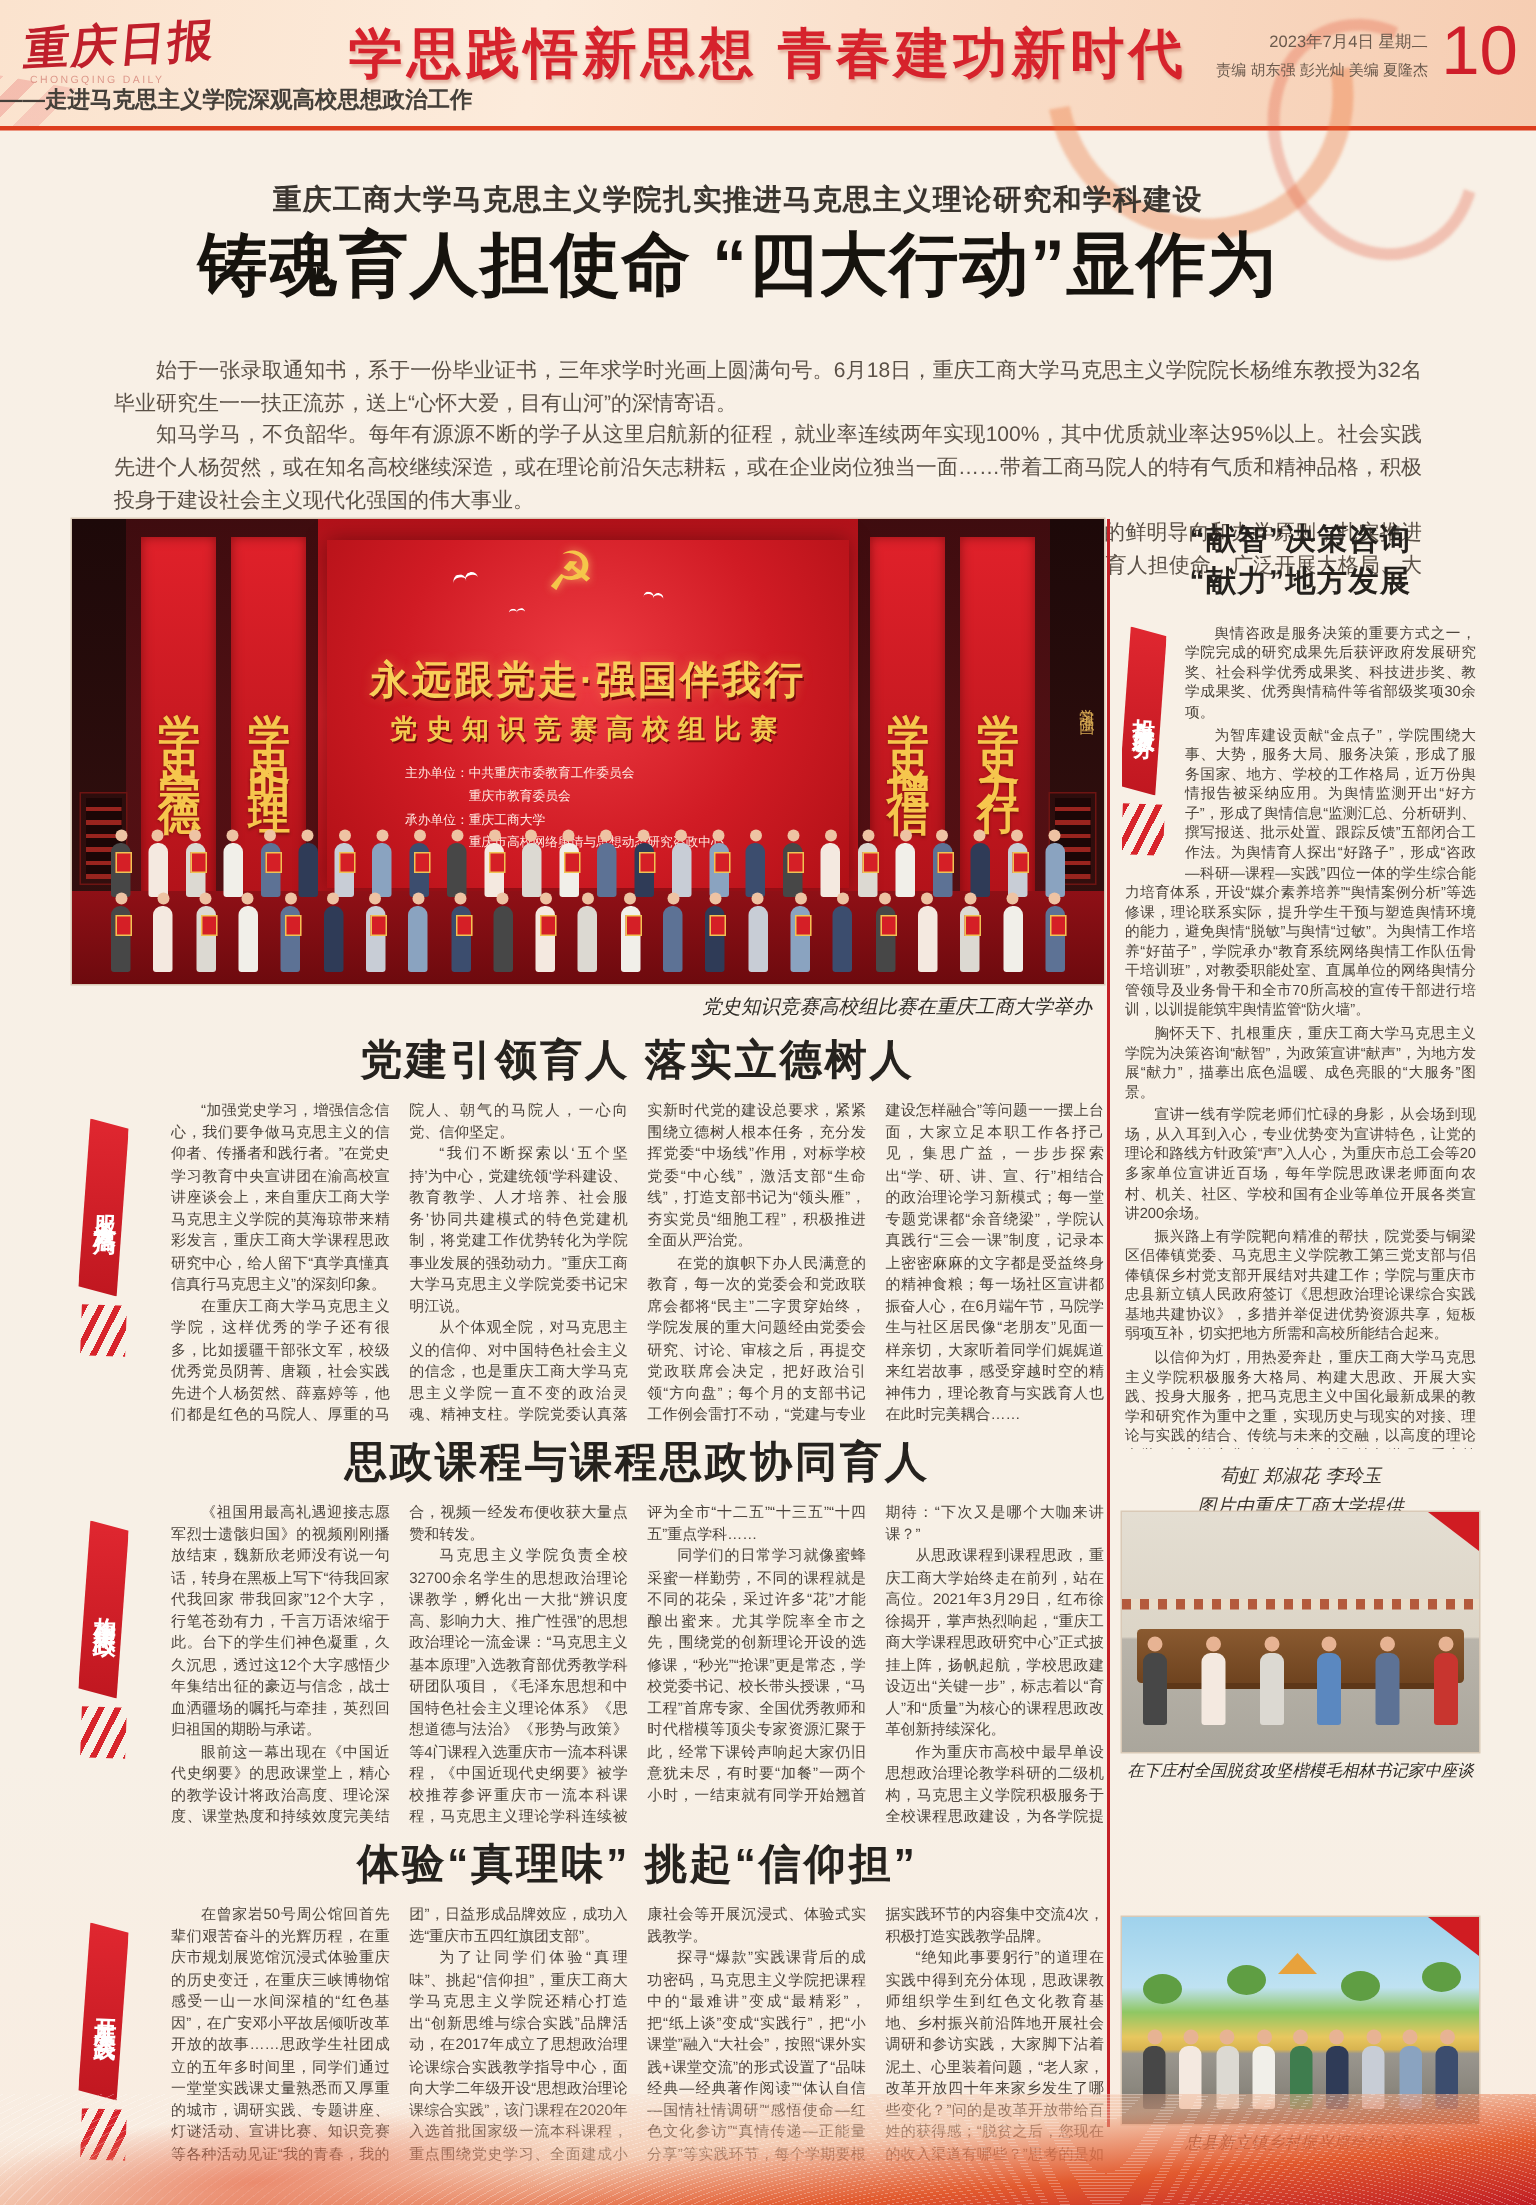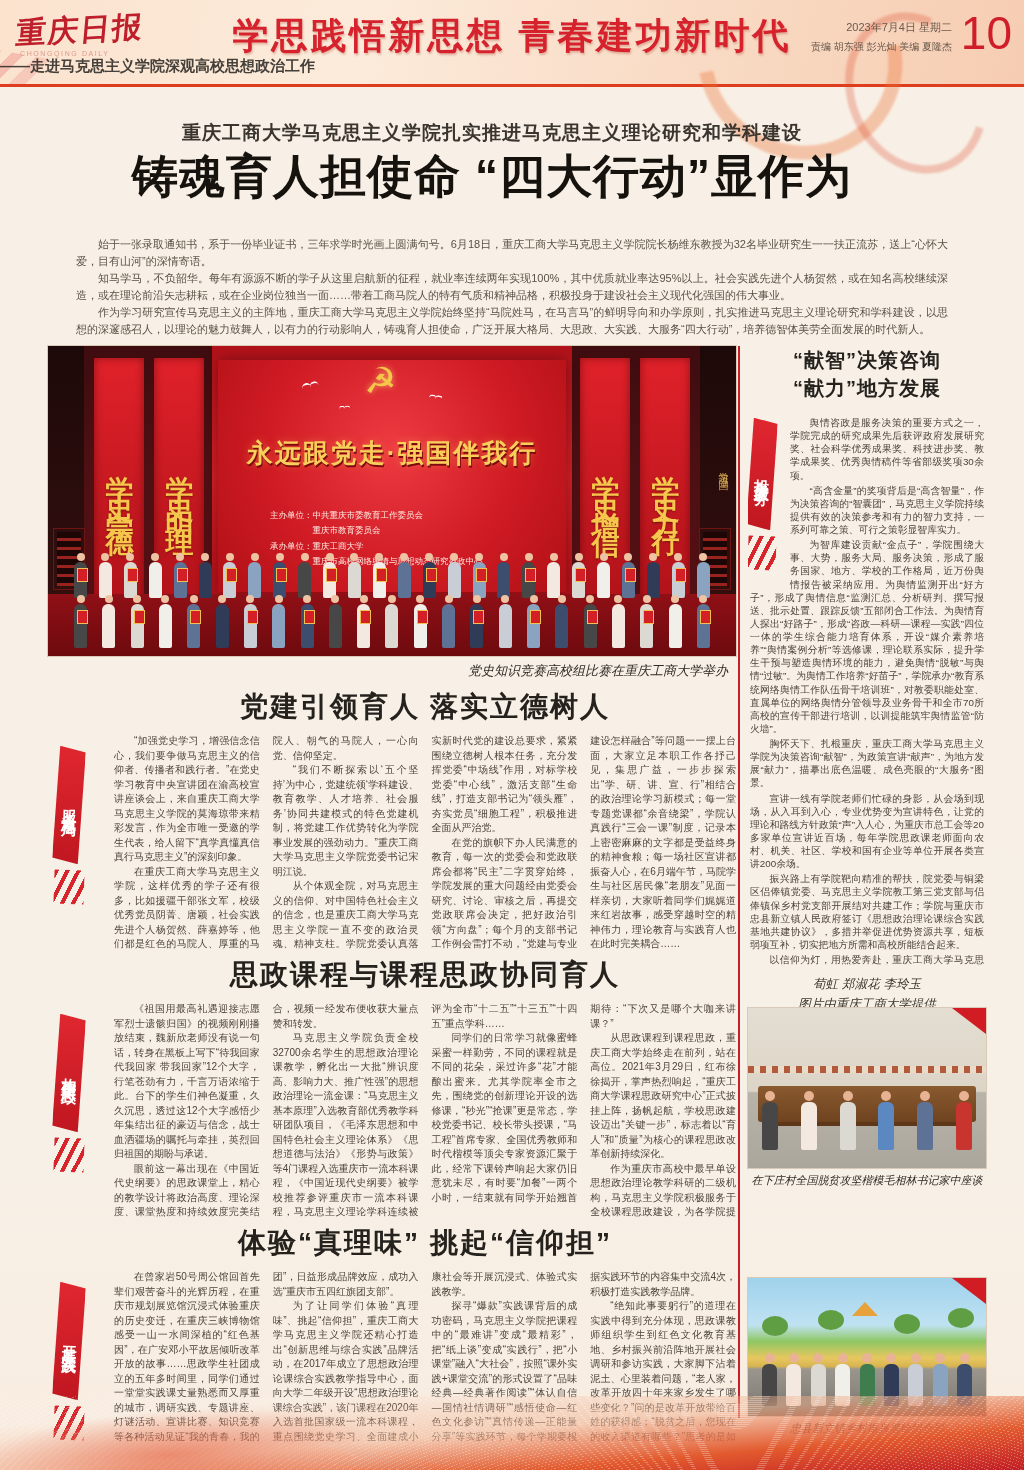--- a/index.html
+++ b/index.html
@@ -26,21 +26,21 @@
   .banner-subtitle{position:absolute;left:0;right:0;top:57px;text-align:left;font-size:15px;font-weight:700;color:#45403a;}
   .head-right{position:absolute;right:72px;top:20px;text-align:right;color:#6b5a4d;}
   .date-line{font-size:11px;}
   .editors-line{font-size:10px;margin-top:5px;}
   .page-no{position:absolute;right:12px;top:6px;font-size:46px;color:#cf1e2a;font-weight:400;}
   
   .kicker{position:absolute;left:0;right:40px;top:120px;text-align:center;font-size:19px;font-weight:700;
         color:#3a352f;letter-spacing:1px;}
   .headline{position:absolute;left:0;right:40px;top:146px;margin:0;text-align:center;font-size:46px;font-weight:900;
         color:#16130e;letter-spacing:1px;}
-  .lead{position:absolute;left:76px;right:76px;top:236px;font-size:11px;line-height:1.55;color:#5a5046;text-align:justify;}
+  .lead{position:absolute;left:76px;right:76px;top:236px;font-size:14px;line-height:1.55;color:#5a5046;text-align:justify;}
   .lead p{margin:0;text-indent:2em;}
   
   .stage-photo{position:absolute;left:48px;top:346px;width:688px;height:310px;overflow:hidden;
         background:linear-gradient(180deg,#b3121a 0%,#d62029 42%,#c0151d 70%,#8f0e14 100%);box-shadow:0 0 0 1px #d9c9b6;}
   .wall{position:absolute;top:0;bottom:0;width:36px;background:linear-gradient(180deg,#1d0909,#38100f);}
   .wall.left{left:0;} .wall.right{right:0;}
   .bpanel{position:absolute;top:0;bottom:62px;width:128px;background:linear-gradient(180deg,#2a0b0d,#420f12);opacity:.85;}
   .bpanel.left{left:36px;} .bpanel.right{right:36px;}
   .banner{position:absolute;top:12px;height:262px;width:50px;background:linear-gradient(180deg,#e0212a,#ae1118);
         box-shadow:inset 0 0 8px rgba(60,0,0,.5);display:flex;align-items:center;justify-content:center;}
@@ -183,20 +183,21 @@
       </div>
     <div class="banner b4">
         <span>学史力行</span>
       </div>
     <div class="screen">
       <div class="emblem">☭</div>
       <div class="dove dv1"></div>
       <div class="dove dv2"></div>
       <div class="dove dv3"></div>
       <div class="screen-title">永远跟党走·强国伴我行</div>
+      <div class="screen-sub">党史知识竞赛高校组比赛</div>
       <div class="orglines">
           <p>主办单位：中共重庆市委教育工作委员会</p>
           <p>重庆市教育委员会</p>
           <p>承办单位：重庆工商大学</p>
           <p>重庆市高校网络舆情与思想动态研究咨政中心</p>
         </div>
     </div>
     <div class="wall-logo">学习强国</div>
     <div class="floor"></div>
     <div class="sign left"></div>
@@ -434,21 +435,21 @@
   <section class="sec sec1" style="top:688px">
     <h2>党建引领育人 落实立德树人</h2>
     <div class="sec-body">
       <div class="ribbon-wrap">
         <div class="ribbon">
             <span>服务大格局</span>
           </div>
         <div class="hatch"></div>
       </div>
       <div class="cols">
-          <p>“加强党史学习，增强信念信心，我们要争做马克思主义的信仰者、传播者和践行者。”在党史学习教育中央宣讲团在渝高校宣讲座谈会上，来自重庆工商大学马克思主义学院的莫海琼带来精彩发言，作为全市唯一受邀的学生代表，给人留下“真学真懂真信真行马克思主义”的深刻印象。</p>
+          <p>“加强党史学习，增强信念信心，我们要争做马克思主义的信仰者、传播者和践行者。”在党史学习教育中央宣讲团在渝高校宣讲座谈会上，来自重庆工商大学马克思主义学院的莫海琼带来精彩发言，重庆工商大学课程思政研究中心，给人留下“真学真懂真信真行马克思主义”的深刻印象。</p>
           <p>在重庆工商大学马克思主义学院，这样优秀的学子还有很多，比如援疆干部张文军，校级优秀党员阴菁、唐颖，社会实践先进个人杨贺然、薛嘉婷等，他们都是红色的马院人、厚重的马院人、朝气的马院人，一心向党、信仰坚定。</p>
           <p>“我们不断探索以‘五个坚持’为中心，党建统领‘学科建设、教育教学、人才培养、社会服务’协同共建模式的特色党建机制，将党建工作优势转化为学院事业发展的强劲动力。”重庆工商大学马克思主义学院党委书记宋明江说。</p>
           <p>从个体观全院，对马克思主义的信仰、对中国特色社会主义的信念，也是重庆工商大学马克思主义学院一直不变的政治灵魂、精神支柱。学院党委认真落实新时代党的建设总要求，紧紧围绕立德树人根本任务，充分发挥党委“中场线”作用，对标学校党委“中心线”，激活支部“生命线”，打造支部书记为“领头雁”，夯实党员“细胞工程”，积极推进全面从严治党。</p>
           <p>在党的旗帜下办人民满意的教育，每一次的党委会和党政联席会都将“民主”二字贯穿始终，学院发展的重大问题经由党委会研究、讨论、审核之后，再提交党政联席会决定，把好政治引领“方向盘”；每个月的支部书记工作例会雷打不动，“党建与专业建设怎样融合”等问题一一摆上台面，大家立足本职工作各抒己见，集思广益，一步步探索出“学、研、讲、宣、行”相结合的政治理论学习新模式；每一堂专题党课都“余音绕梁”，学院认真践行“三会一课”制度，记录本上密密麻麻的文字都是受益终身的精神食粮；每一场社区宣讲都振奋人心，在6月端午节，马院学生与社区居民像“老朋友”见面一样亲切，大家听着同学们娓娓道来红岩故事，感受穿越时空的精神伟力，理论教育与实践育人也在此时完美耦合……</p>
         </div>
     </div>
   </section>
 
   <section class="sec sec2" style="top:956px">
     <h2>思政课程与课程思政协同育人</h2>
@@ -495,21 +496,20 @@
     </h2>
     <div class="rc-body">
       <div class="rc-text">
         <div class="fl-ribbon">
           <div class="ribbon">
               <span>投身大服务</span>
             </div>
           <div class="hatch"></div>
         </div>
       <p>舆情咨政是服务决策的重要方式之一，学院完成的研究成果先后获评政府发展研究奖、社会科学优秀成果奖、科技进步奖、教学成果奖、优秀舆情稿件等省部级奖项30余项。</p>
-          <p>“高含金量”的奖项背后是“高含智量”，作为决策咨询的“智囊团”，马克思主义学院持续提供有效的决策参考和有力的智力支持，一系列可靠之策、可行之策彰显智库实力。</p>
           <p>为智库建设贡献“金点子”，学院围绕大事、大势，服务大局、服务决策，形成了服务国家、地方、学校的工作格局，近万份舆情报告被采纳应用。为舆情监测开出“好方子”，形成了舆情信息“监测汇总、分析研判、撰写报送、批示处置、跟踪反馈”五部闭合工作法。为舆情育人探出“好路子”，形成“咨政—科研—课程—实践”四位一体的学生综合能力培育体系，开设“媒介素养培养”“舆情案例分析”等选修课，理论联系实际，提升学生干预与塑造舆情环境的能力，避免舆情“脱敏”与舆情“过敏”。为舆情工作培养“好苗子”，学院承办“教育系统网络舆情工作队伍骨干培训班”，对教委职能处室、直属单位的网络舆情分管领导及业务骨干和全市70所高校的宣传干部进行培训，以训提能筑牢舆情监管“防火墙”。</p>
           <p>胸怀天下、扎根重庆，重庆工商大学马克思主义学院为决策咨询“献智”，为政策宣讲“献声”，为地方发展“献力”，描摹出底色温暖、成色亮眼的“大服务”图景。</p>
           <p>宣讲一线有学院老师们忙碌的身影，从会场到现场，从入耳到入心，专业优势变为宣讲特色，让党的理论和路线方针政策“声”入人心，为重庆市总工会等20多家单位宣讲近百场，每年学院思政课老师面向农村、机关、社区、学校和国有企业等单位开展各类宣讲200余场。</p>
           <p>振兴路上有学院靶向精准的帮扶，院党委与铜梁区侣俸镇党委、马克思主义学院教工第三党支部与侣俸镇保乡村党支部开展结对共建工作；学院与重庆市忠县新立镇人民政府签订《思想政治理论课综合实践基地共建协议》，多措并举促进优势资源共享，短板弱项互补，切实把地方所需和高校所能结合起来。</p>
           <p>以信仰为灯，用热爱奔赴，重庆工商大学马克思主义学院积极服务大格局、构建大思政、开展大实践、投身大服务，把马克思主义中国化最新成果的教学和研究作为重中之重，实现历史与现实的对接、理论与实践的结合、传统与未来的交融，以高度的理论自觉、深刻的文化自信，全力建设“特色鲜明，重庆前列，全国知名”的市级重点马克思主义学院。</p>
         </div>
     </div>
     <div class="byline">荀虹 郑淑花 李玲玉</div>
     <div class="byline credit">图片由重庆工商大学提供</div>
   </aside>

